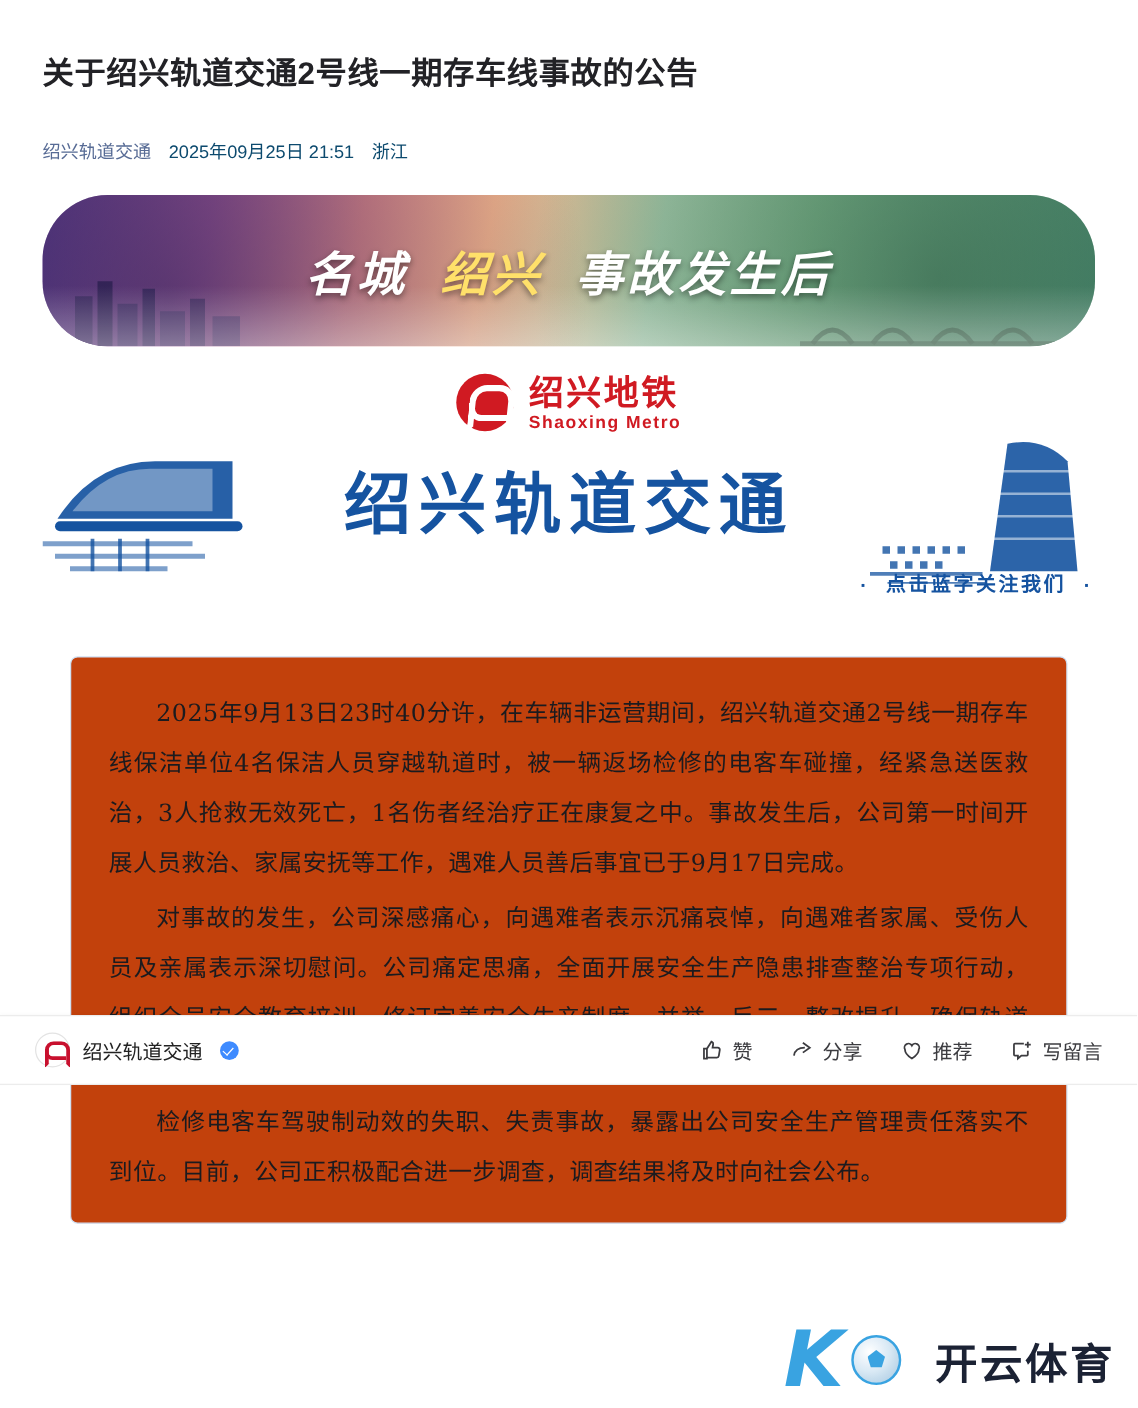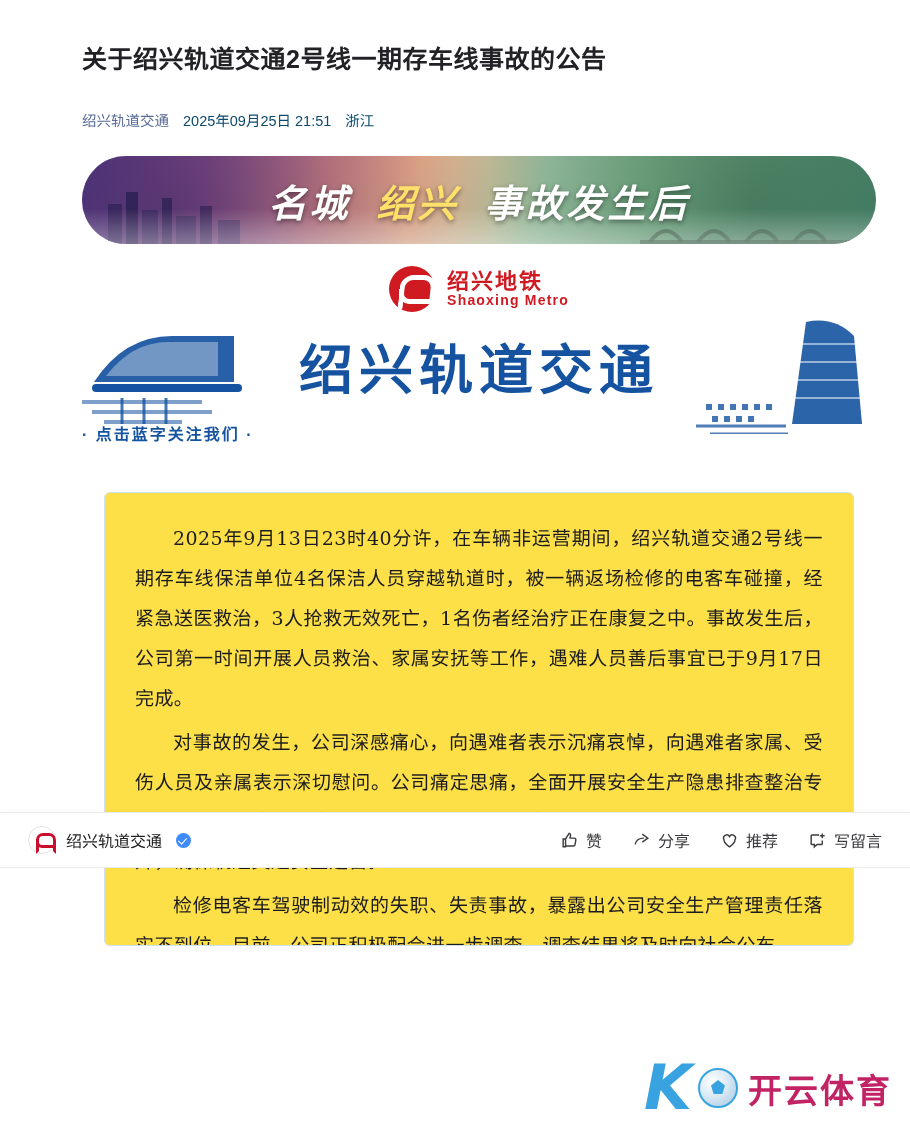--- a/index.html
+++ b/index.html
@@ -7,21 +7,20 @@
     margin: 0; padding: 0;
     background: #ffffff;
     font-family: "Liberation Sans", "DejaVu Sans", sans-serif;
   }
   .page {
     position: relative;
     width: 910px;
     height: 1126px;
     overflow: hidden;
     background: #ffffff;
-    padding-left: 48px;
   }
 
   
   .article-title {
     font-size: 25px;
     color: #222226;
     font-weight: 600;
     letter-spacing: 0.5px;
     padding: 26px 34px 0 34px;
     line-height: 1.35;
@@ -37,21 +36,21 @@
   .meta-account { color: #576b95; }
   .meta-date, .meta-region { color: #0c4a6e; }
 
   
   .banner-wrap {
     margin: 26px 34px 0 34px;
     position: relative;
   }
   .banner {
     position: relative;
-    height: 88px;
+    height: 121px;
     border-radius: 52px;
     overflow: hidden;
     background: linear-gradient(100deg,#5f3d8c 0%, #a35a9a 16%, #e08a8a 30%, #f0b28a 42%, #9ec5a6 58%, #7fb88e 72%, #4f8f74 100%);
   }
   .banner::after {
     content: "";
     position: absolute; inset: 0;
     background:
       linear-gradient(to top, rgba(255,255,255,0.35) 0%, rgba(255,255,255,0) 40%),
       radial-gradient(circle at 12% 70%, rgba(40,30,80,0.55) 0%, rgba(40,30,80,0) 45%),
@@ -115,51 +114,52 @@
     content: "";
     position: absolute;
     left: 10px; bottom: 8px;
     width: 26px; height: 10px;
     border-bottom: 5px solid #ffffff;
     border-left: 5px solid #ffffff;
     border-radius: 0 0 0 10px;
   }
   .logo-names { line-height: 1.05; }
   .logo-cn {
-    font-size: 22px; font-weight: 700; color: #d01a22; letter-spacing: 2px;
+    font-size: 28px; font-weight: 700; color: #d01a22; letter-spacing: 2px;
   }
   .logo-en {
     font-size: 14px; font-weight: 700; color: #d01a22; letter-spacing: 1.2px;
   }
   .big-title {
     margin-top: 14px;
     text-align: center;
     font-size: 54px;
     font-weight: 800;
     color: #1553a0;
     letter-spacing: 6px;
     font-family: "DejaVu Sans", sans-serif;
   }
   .follow-line {
     margin-top: 16px;
-    text-align: left;
+    text-align: right;
     font-size: 16px;
     color: #1553a0;
     font-weight: 700;
     letter-spacing: 2px;
+    font-family: Liberation Mono, monospace;
   }
   .train-art { position: absolute; left: 0; top: 46px; width: 210px; height: 120px; }
   .building-art { position: absolute; right: 0; top: 38px; width: 180px; height: 130px; }
 
   
   .notice-card {
     margin: 26px 56px 0 56px;
     border: 1px solid #cfe0f3;
     border-radius: 6px;
-    background: #fde047;
+    background: #c2410c;
     padding: 26px 30px 34px 30px;
     font-family: "DejaVu Serif", "Liberation Serif", serif;
     color: #1b1b1f;
     font-size: 19px;
     line-height: 2.1;
     letter-spacing: 0.4px;
     height: 454px;
     overflow: hidden;
   }
   .notice-card p {
@@ -270,22 +270,22 @@
     position: relative;
   }
   .wm-ball::after {
     content: "";
     position: absolute; left: 11px; top: 10px;
     width: 14px; height: 14px;
     background: #2f9fe0;
     clip-path: polygon(50% 0, 100% 38%, 81% 100%, 19% 100%, 0 38%);
   }
   .wm-cn {
-    font-size: 34px; font-weight: 800; color: #be185d;
-    letter-spacing: 2px; margin-left: 4px;
+    font-size: 34px; font-weight: 800; color: #0f172a;
+    letter-spacing: 2px; margin-left: 21px;
   }
   .wm-sub {
     font-size: 24px;
     font-weight: 700;
     color: #222;
     letter-spacing: 1px;
     margin-top: 2px;
     font-family: "DejaVu Sans", sans-serif;
   }
 </style>

